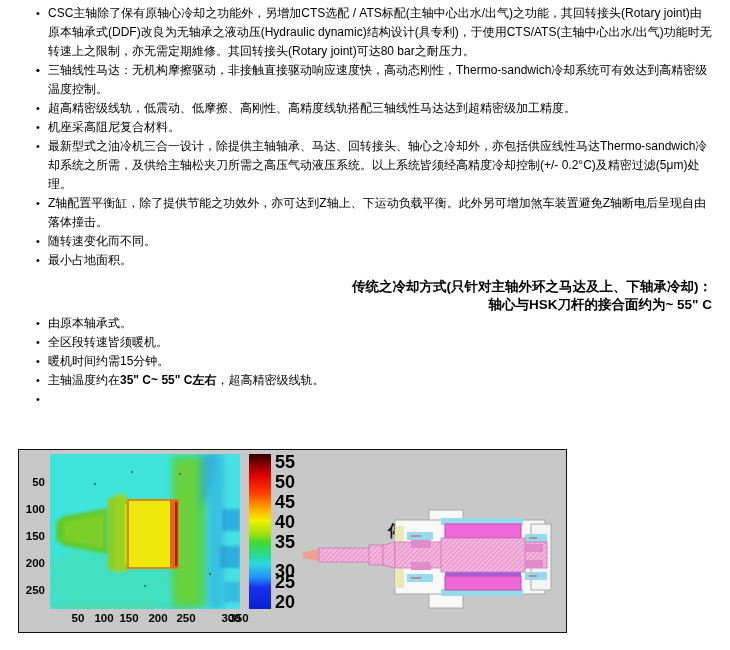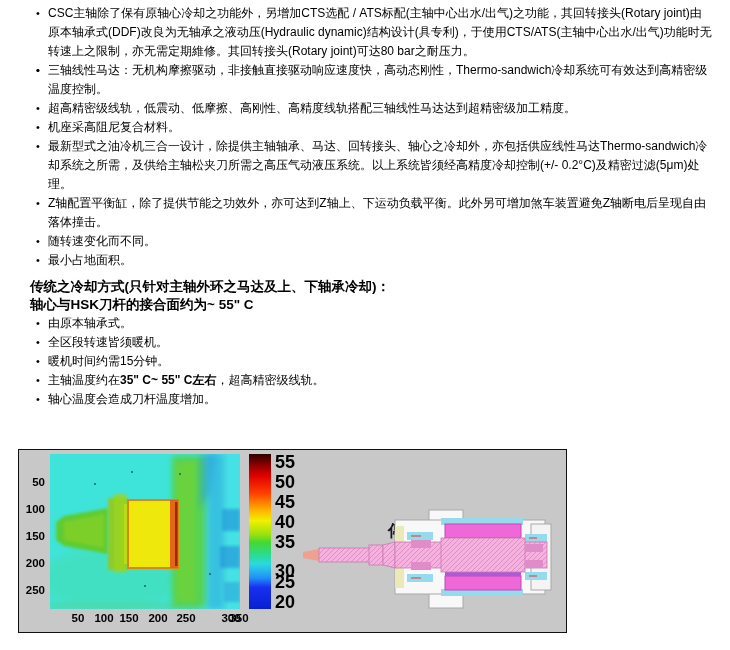--- a/index.html
+++ b/index.html
@@ -2,21 +2,21 @@
 <html><head>
 <meta charset="utf-8">
 <style>
   html,body{margin:0;padding:0;background:#ffffff;}
   .page{position:relative;width:730px;height:650px;background:#ffffff;overflow:hidden;
         font-family:"Liberation Sans","DejaVu Sans",sans-serif;color:#000;}
   .content{position:absolute;left:30px;top:4px;width:682px;}
   ul.blist{list-style:none;margin:0;padding:0;}
   ul.blist li{position:relative;padding-left:18px;font-size:12px;line-height:19px;}
   ul.blist li .dot{position:absolute;left:6px;top:0;font-size:11px;}
-  .h-bold{font-weight:bold;font-size:13.5px;line-height:18px;margin-top:8px;}
+  .h-bold{font-weight:bold;font-size:13.5px;line-height:18px;margin-top:8px;text-align:right;}
   .list2{margin-top:15px;}
   .seg-b{font-weight:bold;}
   
   .figure{position:absolute;left:18px;top:449px;width:549px;height:184px;background:#c8c8c8;
           border:1px solid #111;box-sizing:border-box;}
   .plot{position:absolute;left:31px;top:4px;width:190px;height:155px;}
   .ylab{position:absolute;left:2px;width:24px;text-align:right;font-size:11.5px;font-weight:bold;line-height:14px;}
   .xlab{position:absolute;width:26px;text-align:center;font-size:11.5px;font-weight:bold;line-height:14px;top:161px;}
   .cbar{position:absolute;left:230px;top:4px;width:22px;height:155px;
         background:linear-gradient(to bottom,
@@ -50,21 +50,21 @@
     <div class="h-bold">
       <div>传统之冷却方式(只针对主轴外环之马达及上、下轴承冷却)：</div>
       <div>轴心与HSK刀杆的接合面约为~ 55" C</div>
     </div>
 
     <ul class="blist list2">
       <li><span class="dot">•</span><span>由原本轴承式。</span></li>
       <li><span class="dot">•</span><span>全区段转速皆须暖机。</span></li>
       <li><span class="dot">•</span><span>暖机时间约需15分钟。</span></li>
       <li><span class="dot">•</span><span>主轴温度约在</span><span class="seg-b">35" C~ 55" C左右</span><span>，超高精密级线轨。</span></li>
-      <li><span class="dot">•</span><span>轴心温度会造成刀杆温度增加。</span></li>
+      <li><span class="dot">•</span></li>
     </ul>
 
   </div>
 
   <div class="figure">
 
     <svg class="plot" viewBox="0 0 190 155" width="190" height="155" preserveAspectRatio="none">
       <defs>
         <filter id="soft" x="-20%" y="-20%" width="140%" height="140%">
             <feGaussianBlur stdDeviation="1.6"></feGaussianBlur>

